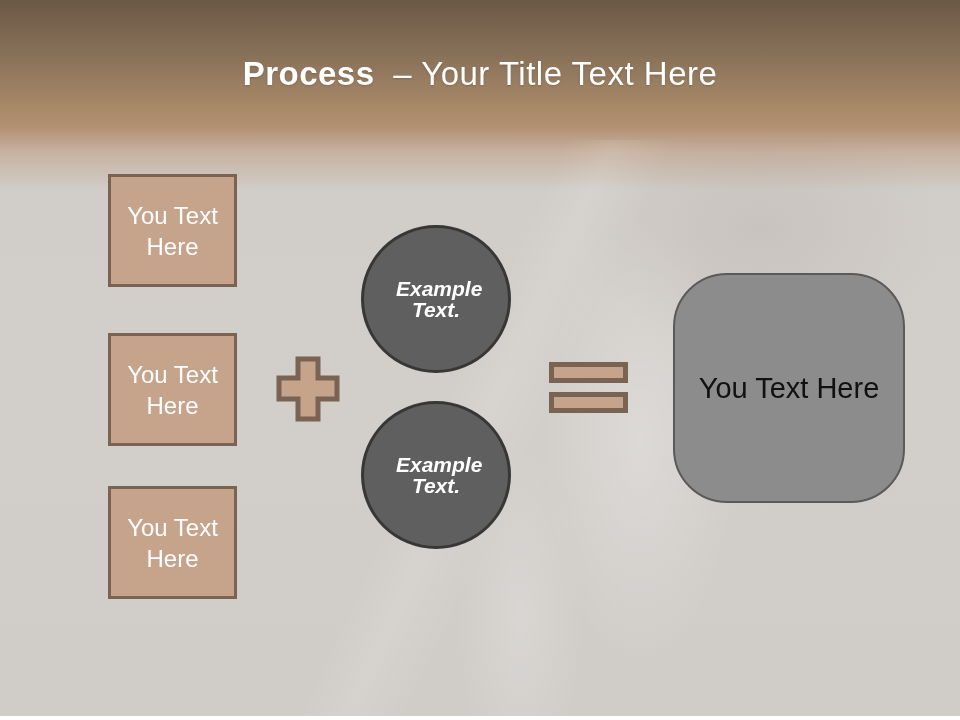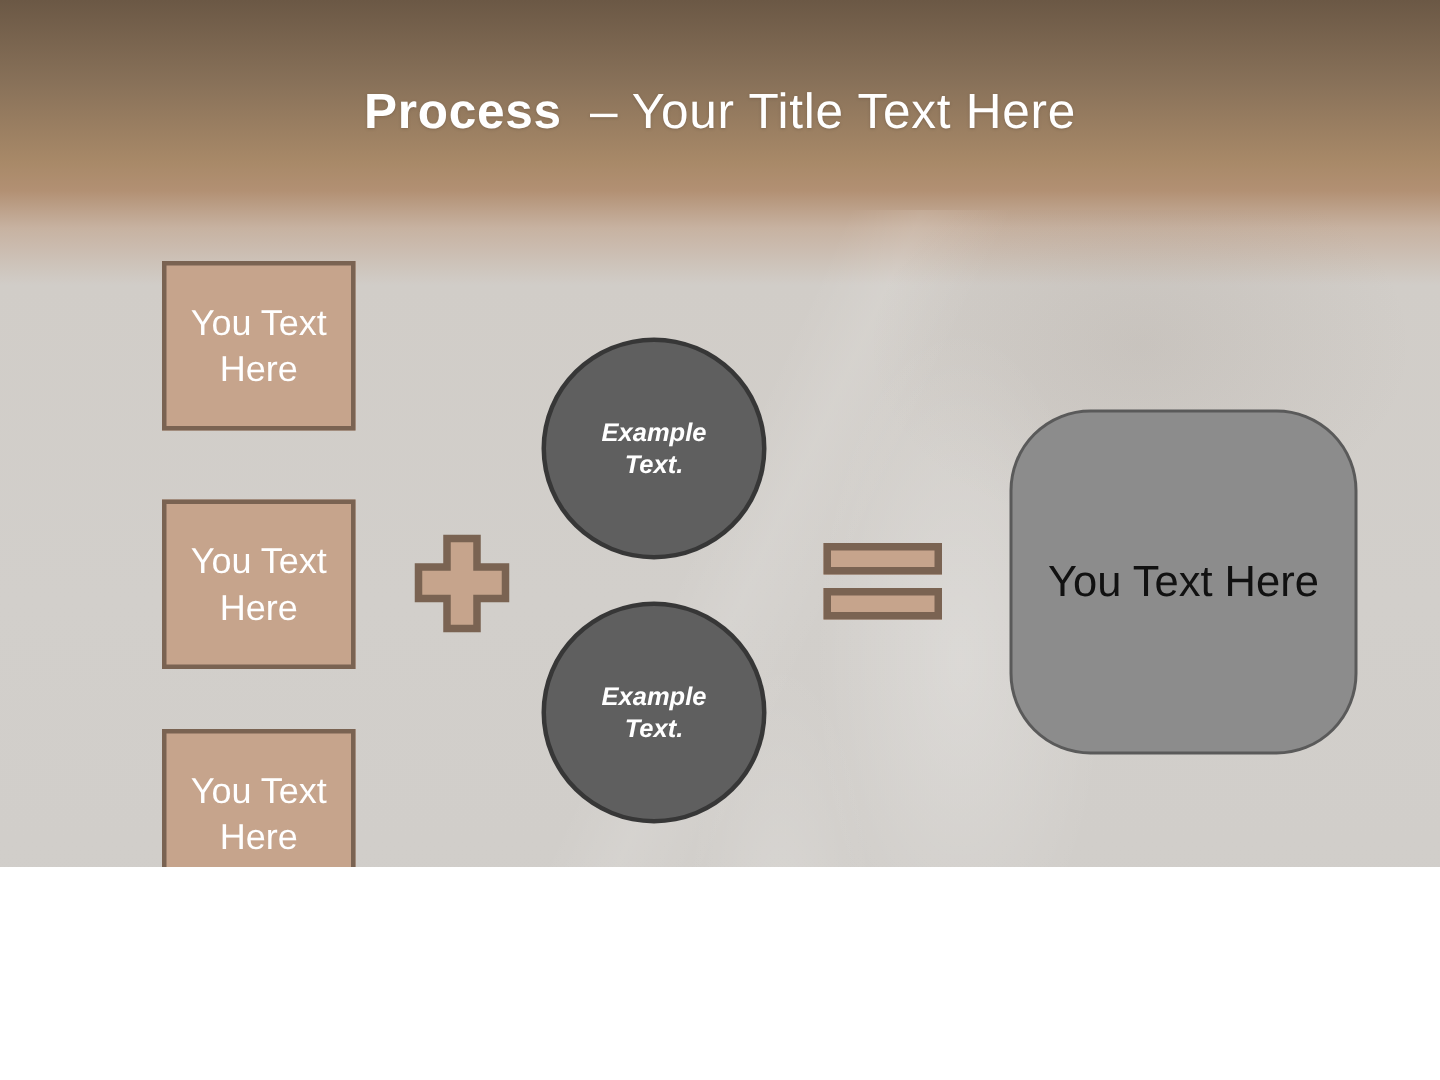--- a/index.html
+++ b/index.html
@@ -3,21 +3,21 @@
 <meta charset="utf-8">
 <style>
   html, body { margin: 0; padding: 0; }
   body {
     width: 960px; height: 720px;
     font-family: "Liberation Sans", "DejaVu Sans", sans-serif;
     overflow: hidden;
   }
   .slide {
     position: relative;
-    width: 960px; height: 578px;
+    width: 960px; height: 716px;
     background: linear-gradient(to bottom,
       #6b5845 0px,
       #887159 55px,
       #a88968 108px,
       #b29073 127px,
       #c7b2a1 152px,
       #d1cdc8 190px,
       #d2cfcb 400px,
       #d0cdc9 720px);
     overflow: hidden;
@@ -64,21 +64,21 @@
 
   .example-circle {
     position: absolute;
     left: 361px; width: 144px; height: 142px;
     background: #5f5f5f;
     border: 3px solid #373737;
     border-radius: 50%;
     display: flex; align-items: center; justify-content: center;
     text-align: center;
     color: #ffffff;
-    font-size: 17px;
+    font-size: 21px;
     font-weight: bold;
     font-style: italic;
     line-height: 21px;
   }
   .example-circle .circle-label { width: 80px; }
   #example-circle-1 { top: 225px; }
   #example-circle-2 { top: 401px; }
 
   .plus-wrap {
     position: absolute; left: 276px; top: 356px; width: 64px; height: 66px;

